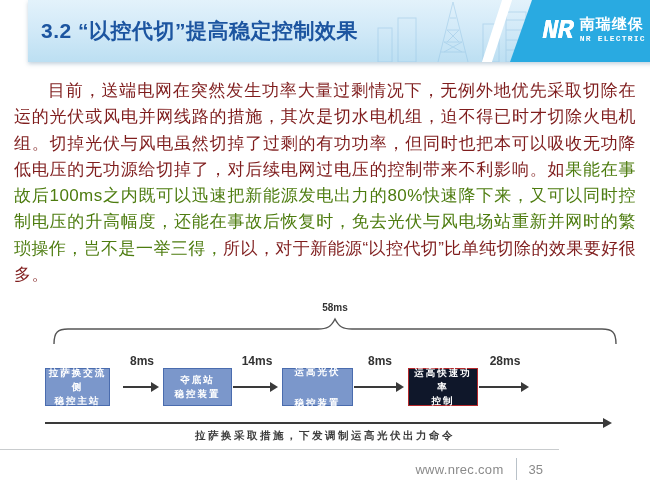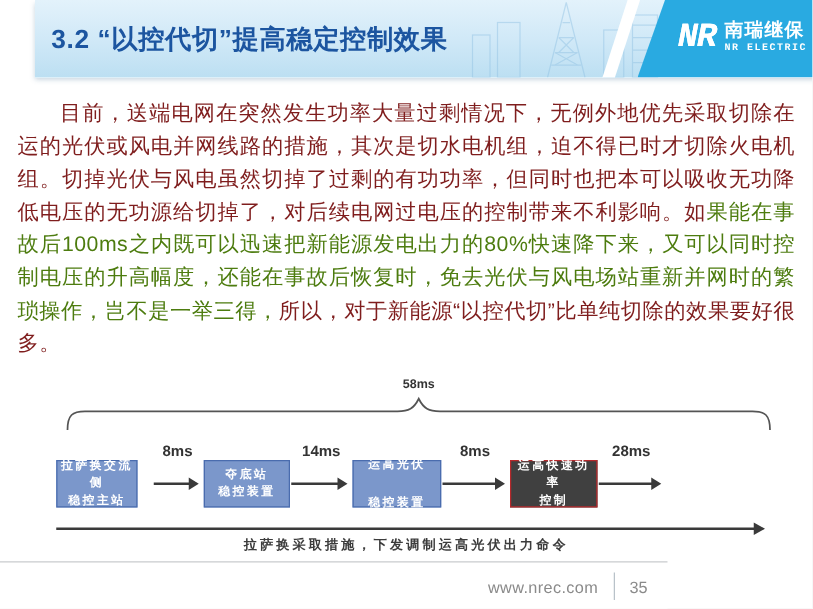--- a/index.html
+++ b/index.html
@@ -34,21 +34,21 @@
   
   .diagram{position:absolute;left:0;top:298px;width:650px;height:150px;}
   .total-label{position:absolute;left:285px;top:4px;width:100px;text-align:center;
     font-size:10px;color:#333;font-weight:600;}
   .brace{position:absolute;left:50px;top:18px;}
   .dbox{position:absolute;top:70px;height:38px;border:1px solid;display:flex;
     flex-direction:column;align-items:center;justify-content:center;
     color:#fff;font-size:9.5px;font-weight:700;letter-spacing:2px;line-height:14px;
     text-align:center;box-sizing:border-box;}
   .dbox.blue{background:#7b97cb;border-color:#4a6cae;}
-  .dbox.red{background:#404040;border-color:#b5282b;}
+  .dbox.red{background:#0f172a;border-color:#b5282b;}
   .dbox.green{background:#4cb857;border-color:#349a42;}
   .box1{left:45px;width:65px;}
   .box2{left:163px;width:69px;}
   .box3{left:282px;width:71px;gap:17px;}
   .box4{left:408px;width:70px;}
   .box5{left:533px;width:70px;}
   .harrow{position:absolute;height:2px;background:#3a3a3a;top:88px;}
   .harrow::after{content:"";position:absolute;right:-2px;top:-4px;width:0;height:0;
     border-left:8px solid #3a3a3a;border-top:5px solid transparent;border-bottom:5px solid transparent;}
   .a1{left:123px;width:34px;}
@@ -59,21 +59,21 @@
     font-size:12px;color:#333;font-weight:600;}
   .i1{left:112px;} .i2{left:227px;} .i3{left:350px;} .i4{left:475px;}
   .long-arrow{position:absolute;left:45px;top:124px;width:565px;height:2px;background:#3a3a3a;}
   .long-arrow::after{content:"";position:absolute;right:-2px;top:-4px;width:0;height:0;
     border-left:9px solid #3a3a3a;border-top:5px solid transparent;border-bottom:5px solid transparent;}
   .caption{position:absolute;left:0;top:131px;width:650px;text-align:center;
     font-size:10.5px;color:#3c3c3c;font-weight:600;letter-spacing:2.5px;}
 
   
   .footer{position:absolute;left:0;top:449px;width:534px;height:38px;background:#ffffff;
-    border-top:1px solid #c9ccce;}
+    border-top:1px solid #c9ccce;padding-left:25px;}
   .footer-right{position:absolute;right:16px;top:8px;display:flex;align-items:center;gap:12px;}
   .footer-url{font-size:13px;color:#8a8a8a;letter-spacing:.3px;}
   .footer-divider{width:1px;height:22px;background:#b9c2c9;}
   .footer-page{font-size:13px;color:#8a8a8a;}
 </style>
 </head>
 <body>
 
 <div class="slide">
 

